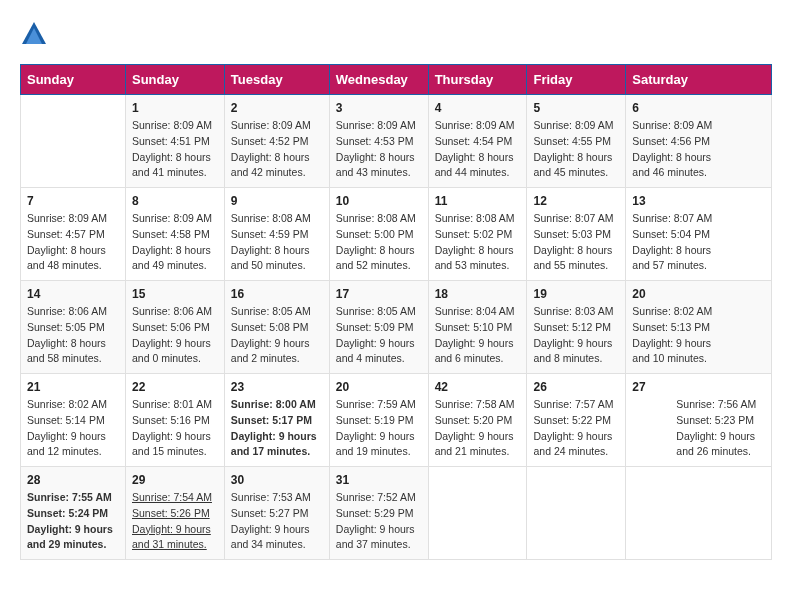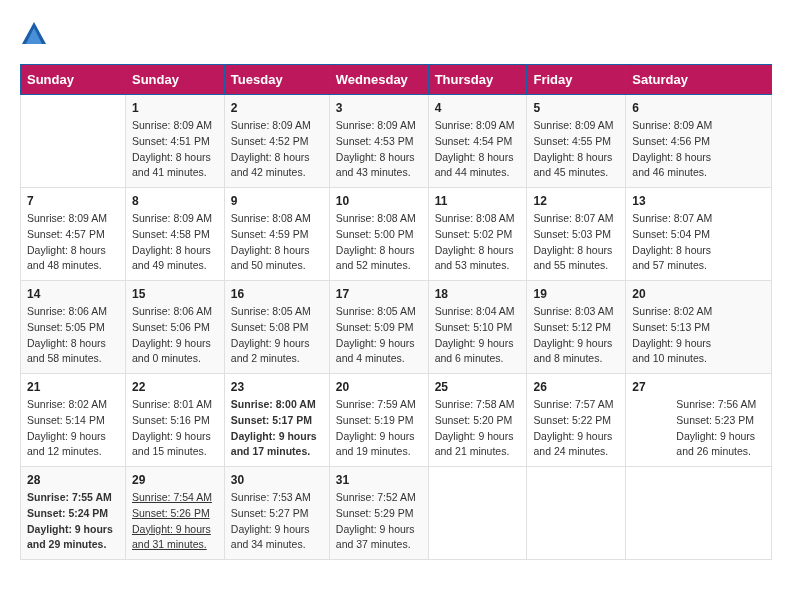--- a/index.html
+++ b/index.html
@@ -302,21 +302,21 @@
 and 17 minutes.</div>
         </td>
         <td>
           <div class="day-number">20</div>
           <div class="day-info" style="white-space: pre-line;">Sunrise: 7:59 AM
 Sunset: 5:19 PM
 Daylight: 9 hours
 and 19 minutes.</div>
         </td>
         <td>
-          <div class="day-number">25</div>
+          <div class="day-number">42</div>
           <div class="day-info" style="white-space: pre-line;">Sunrise: 7:58 AM
 Sunset: 5:20 PM
 Daylight: 9 hours
 and 21 minutes.</div>
         </td>
         <td>
           <div class="day-number">26</div>
           <div class="day-info" style="white-space: pre-line;">Sunrise: 7:57 AM
 Sunset: 5:22 PM
 Daylight: 9 hours

